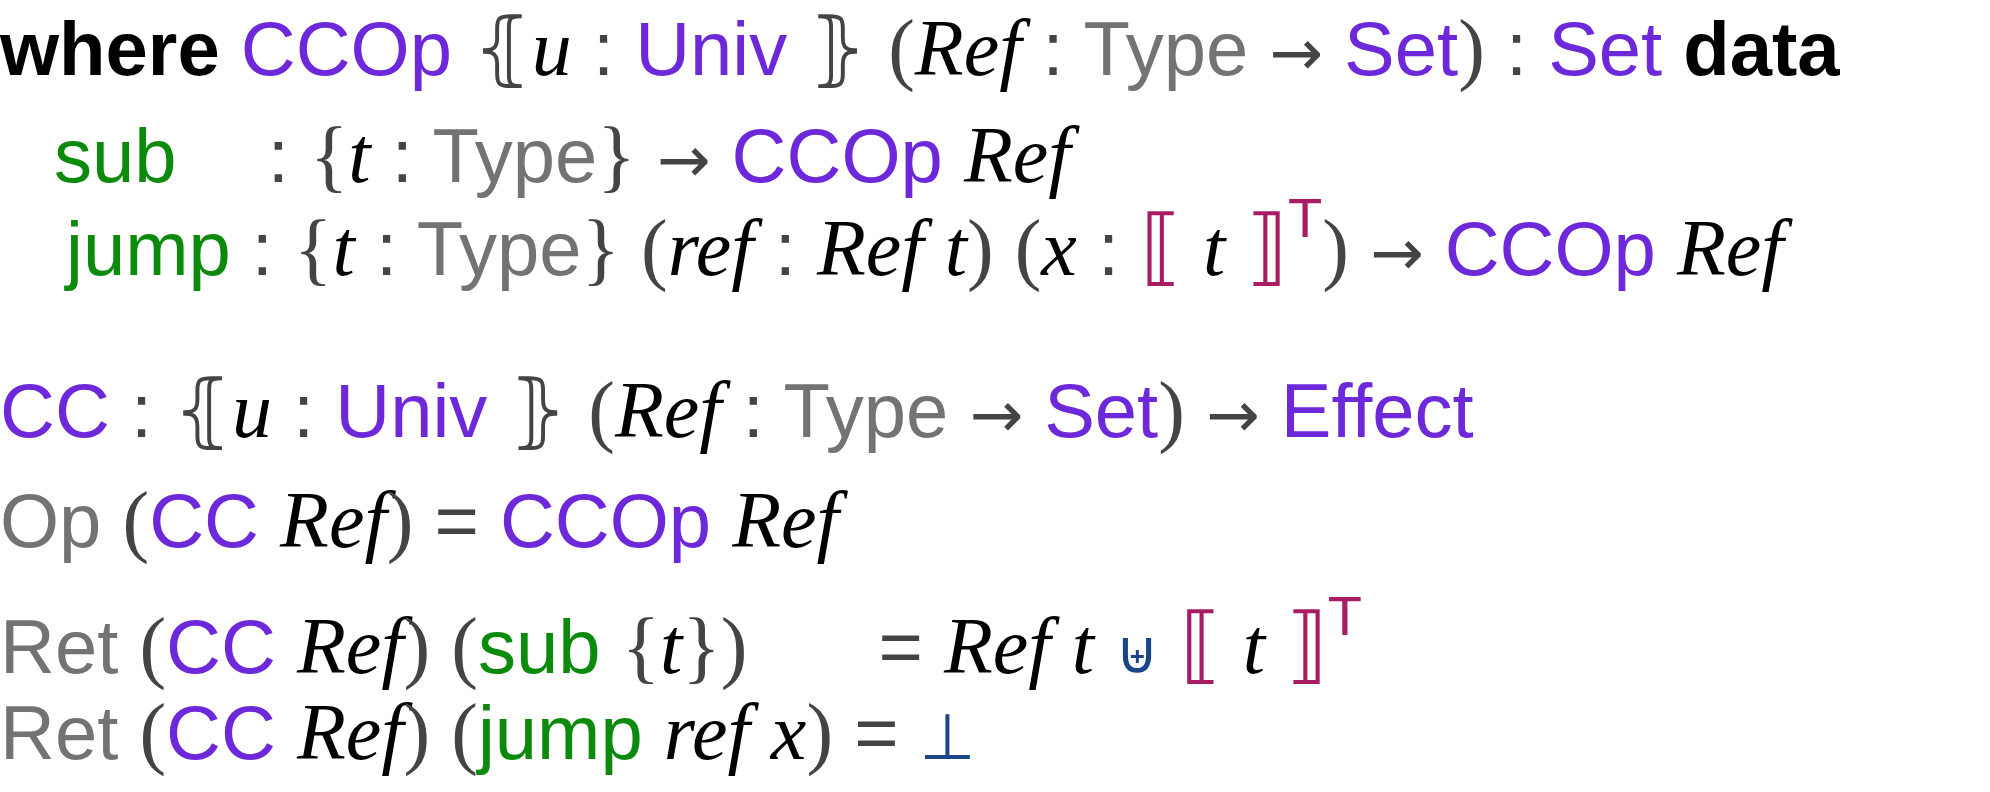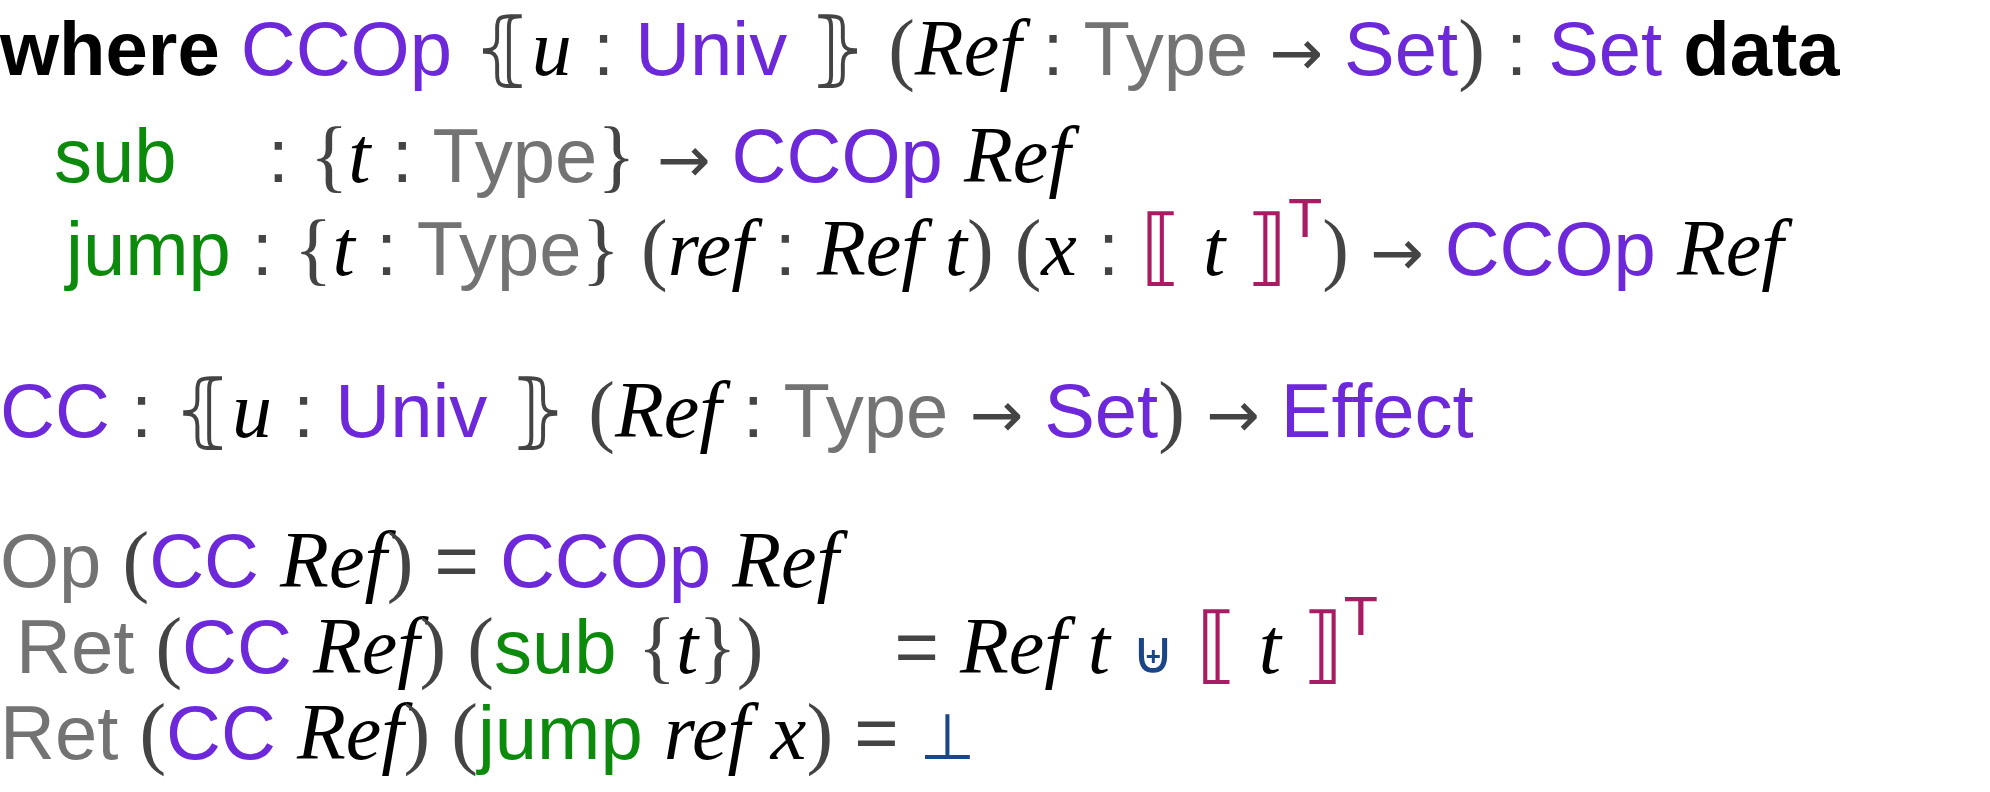--- a/index.html
+++ b/index.html
@@ -79,30 +79,30 @@
   <span class="brk">⦄</span>
   <span class="brk">(</span><span class="it">Ref</span>
   <span class="pun">:</span>
   <span class="mag">Type</span>
   <span class="arrow">→</span>
   <span class="blue">Set</span><span class="brk">)</span>
   <span class="arrow">→</span>
   <span class="blue">Effect</span>
 </div>
 
-<div class="line" style="top:480px;margin-top:40px;">
+<div class="line" style="top:480px;">
   <span class="mag">Op</span>
   <span class="brk">(</span><span class="blue">CC</span>
   <span class="it">Ref</span><span class="brk">)</span>
   <span class="pun">=</span>
   <span class="blue">CCOp</span>
   <span class="it">Ref</span>
 </div>
 
-<div class="line" style="top:588px;padding-left:16px;">
+<div class="line" style="top:588px;">
   <span class="mag">Ret</span>
   <span class="brk">(</span><span class="blue">CC</span>
   <span class="it">Ref</span><span class="brk">)</span>
   <span class="brk">(</span><span class="green">sub</span>
   <span class="brk">{</span><span class="it">t</span><span class="brk">}</span><span class="brk">)</span><span class="sp" style="width:110px;"></span>
   <span class="pun">=</span>
   <span class="it">Ref</span>
   <span class="it">t</span>
   <span class="uplus">⊎</span>
   <span class="sem">⟦</span>

